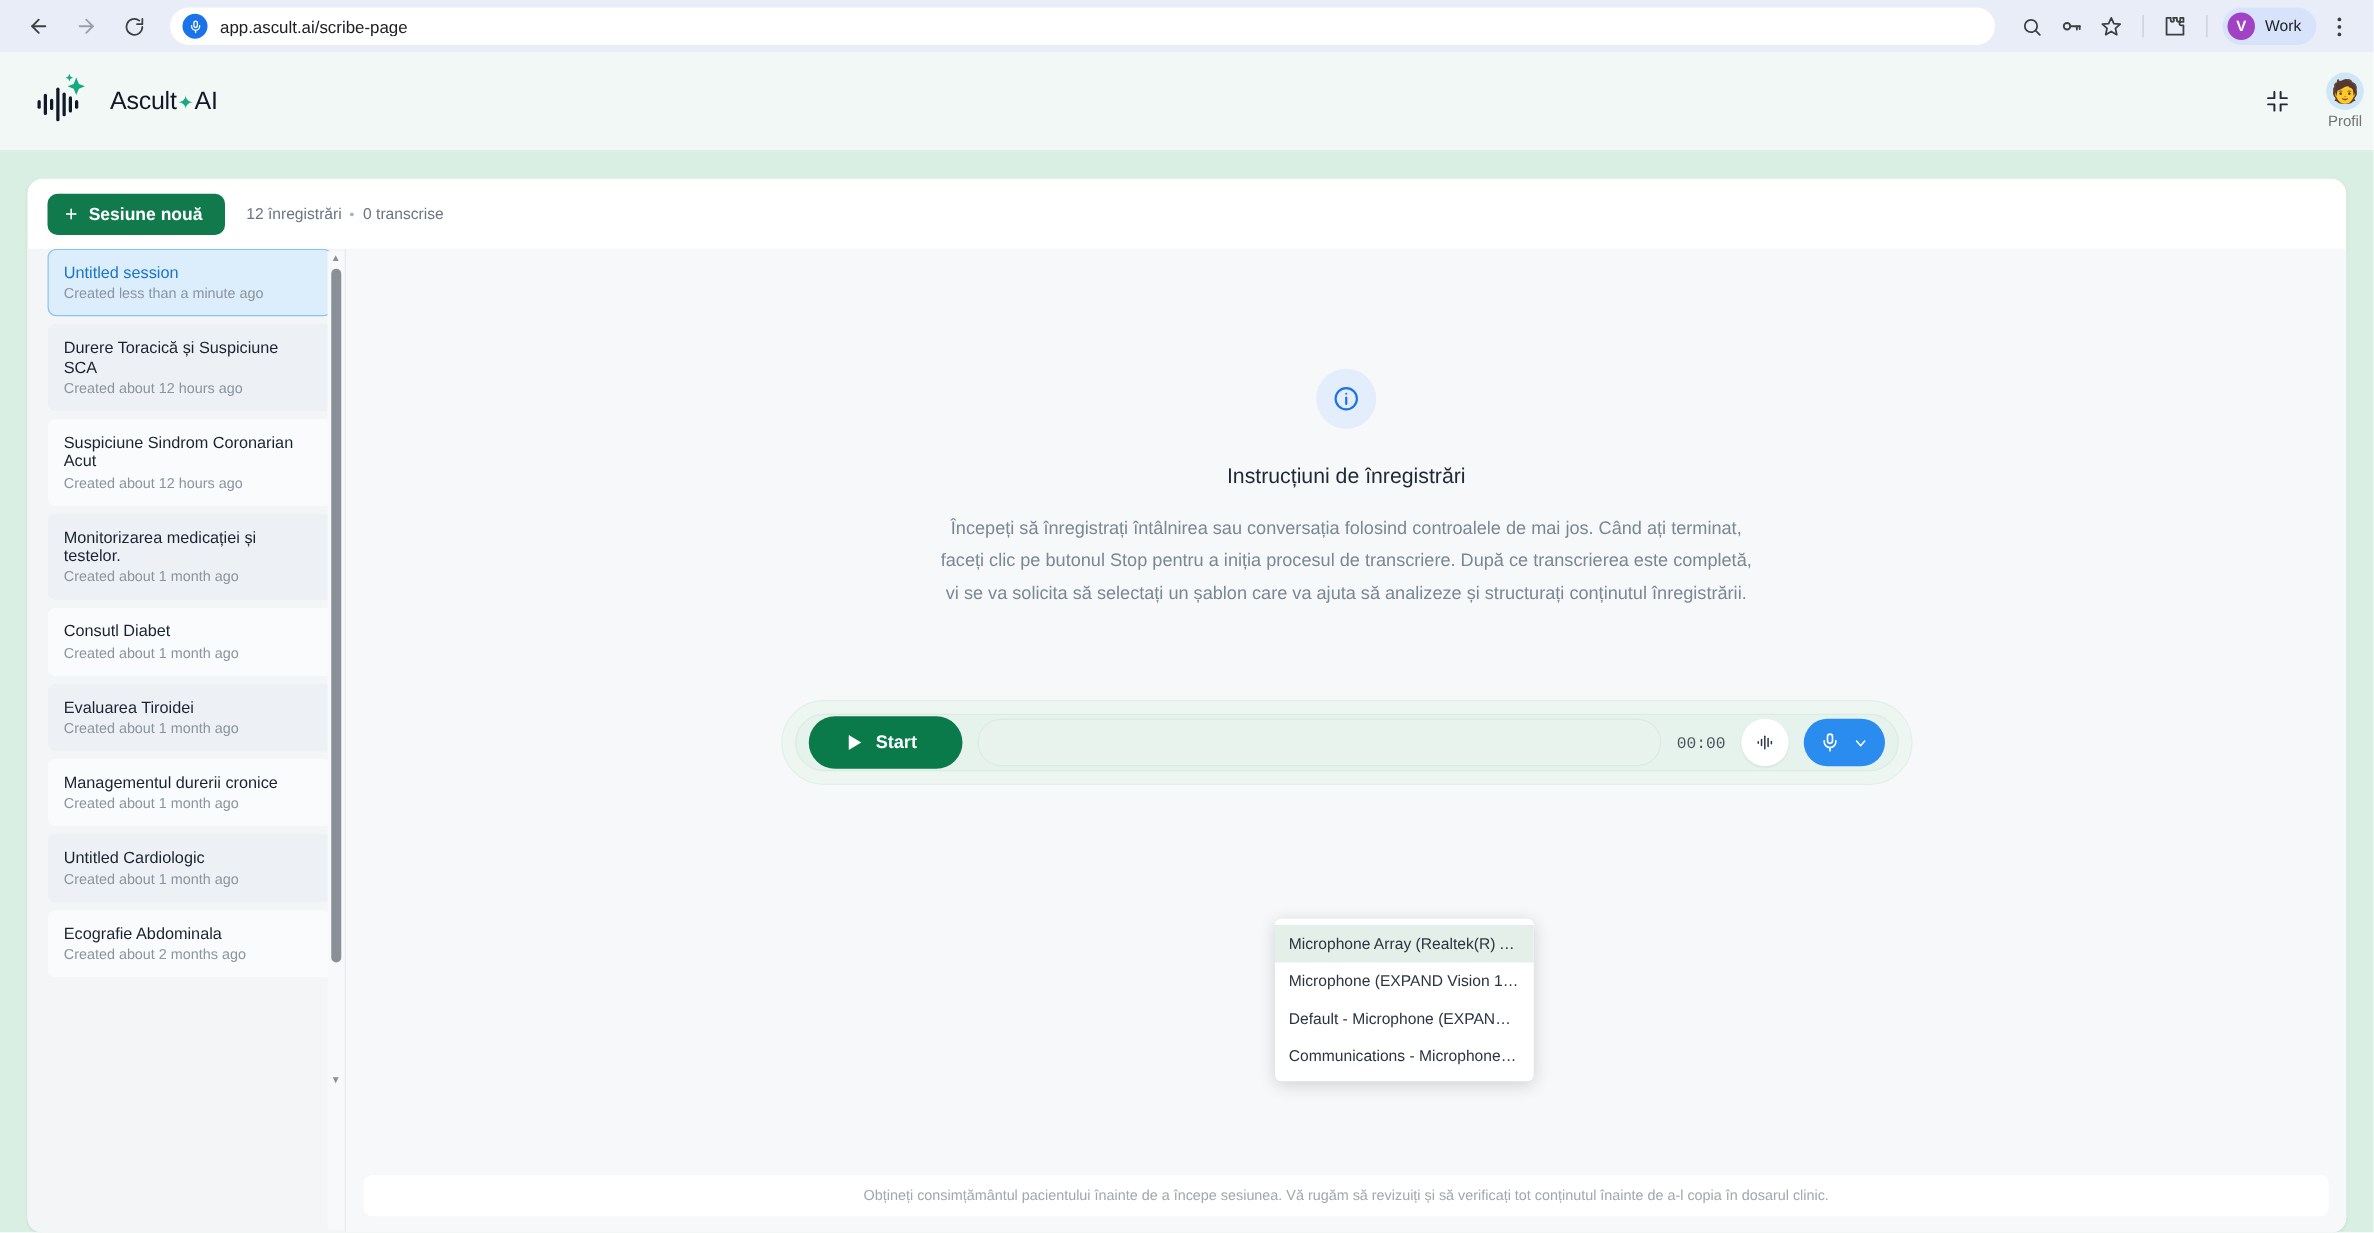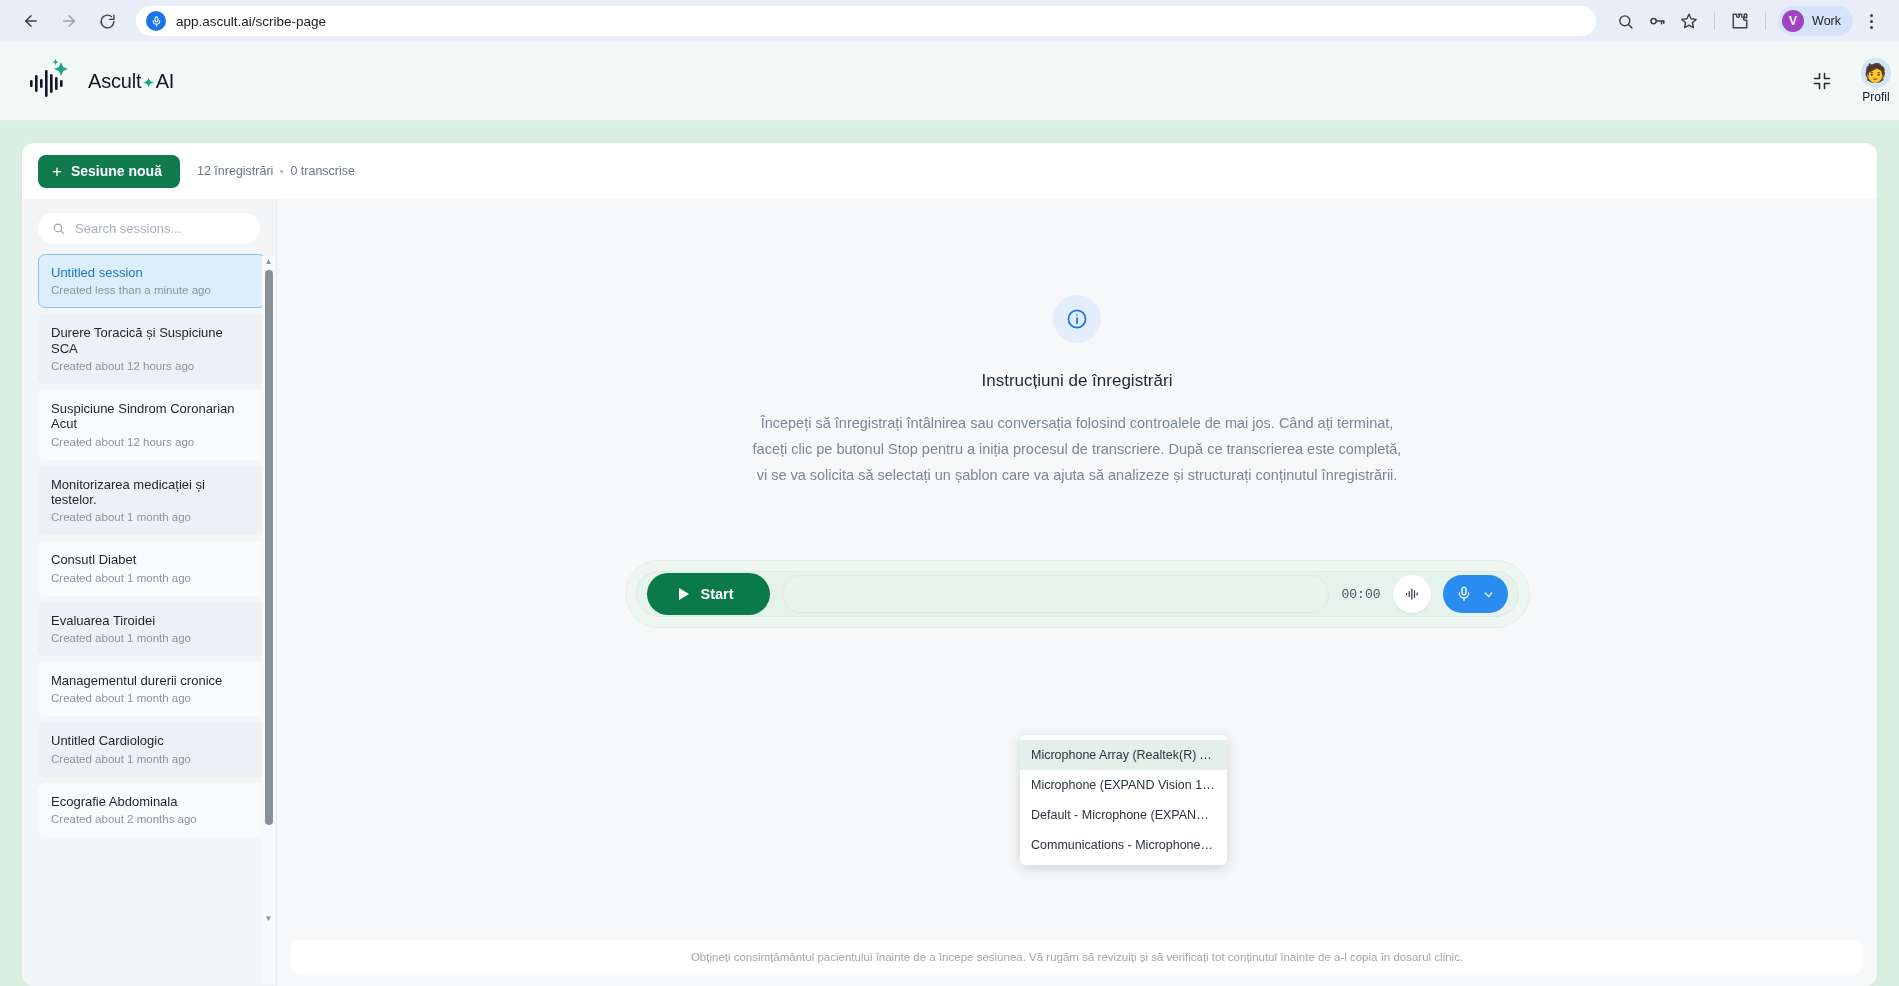--- a/index.html
+++ b/index.html
@@ -113,21 +113,21 @@
   }
   .collapse-btn { width: 26px; height: 26px; color: #1f2937; display:flex; align-items:center; justify-content:center; }
   .profil-block { display: flex; flex-direction: column; align-items: center; gap: 2px; }
   .profil-avatar {
     width: 30px; height: 30px; border-radius: 50%;
     background: #cfe6f7;
     display: flex; align-items: center; justify-content: center;
     font-size: 18px; line-height: 1;
     overflow: hidden;
   }
-  .profil-label { font-size: 12px; color: #0f172a; }
+  .profil-label { font-size: 12px; color: #737373; }
 
   
   .page {
     height: calc(986px - 42px - 79px);
     background: #d9efe4;
     padding: 22px 22px 0 22px;
   }
   .card {
     background: #ffffff;
     border-radius: 12px;
@@ -519,29 +519,20 @@
       <div class="counts">
         <span>12 înregistrări</span>
         <span class="count-dot"></span>
         <span>0 transcrise</span>
       </div>
     </div>
 
     <div class="split">
 
       <div class="sidebar">
-        <div class="search-wrap">
-          <div class="search-box">
-            <svg width="13" height="13" viewBox="0 0 24 24" fill="none" stroke="currentColor" stroke-width="2.2" stroke-linecap="round">
-                <circle cx="11" cy="11" r="7"></circle>
-                <line x1="16.5" y1="16.5" x2="21" y2="21"></line>
-              </svg>
-            <input type="text" placeholder="Search sessions..." style="">
-          </div>
-        </div>
 
         <div class="session-scroll">
           <div class="session-list" id="session-list">
               <div class="session-item active">
                 <div class="session-title">Untitled session</div>
                 <div class="session-sub">Created less than a minute ago</div>
               </div>
               <div class="session-item alt">
                 <div class="session-title">Durere Toracică și Suspiciune SCA</div>
                 <div class="session-sub">Created about 12 hours ago</div>

